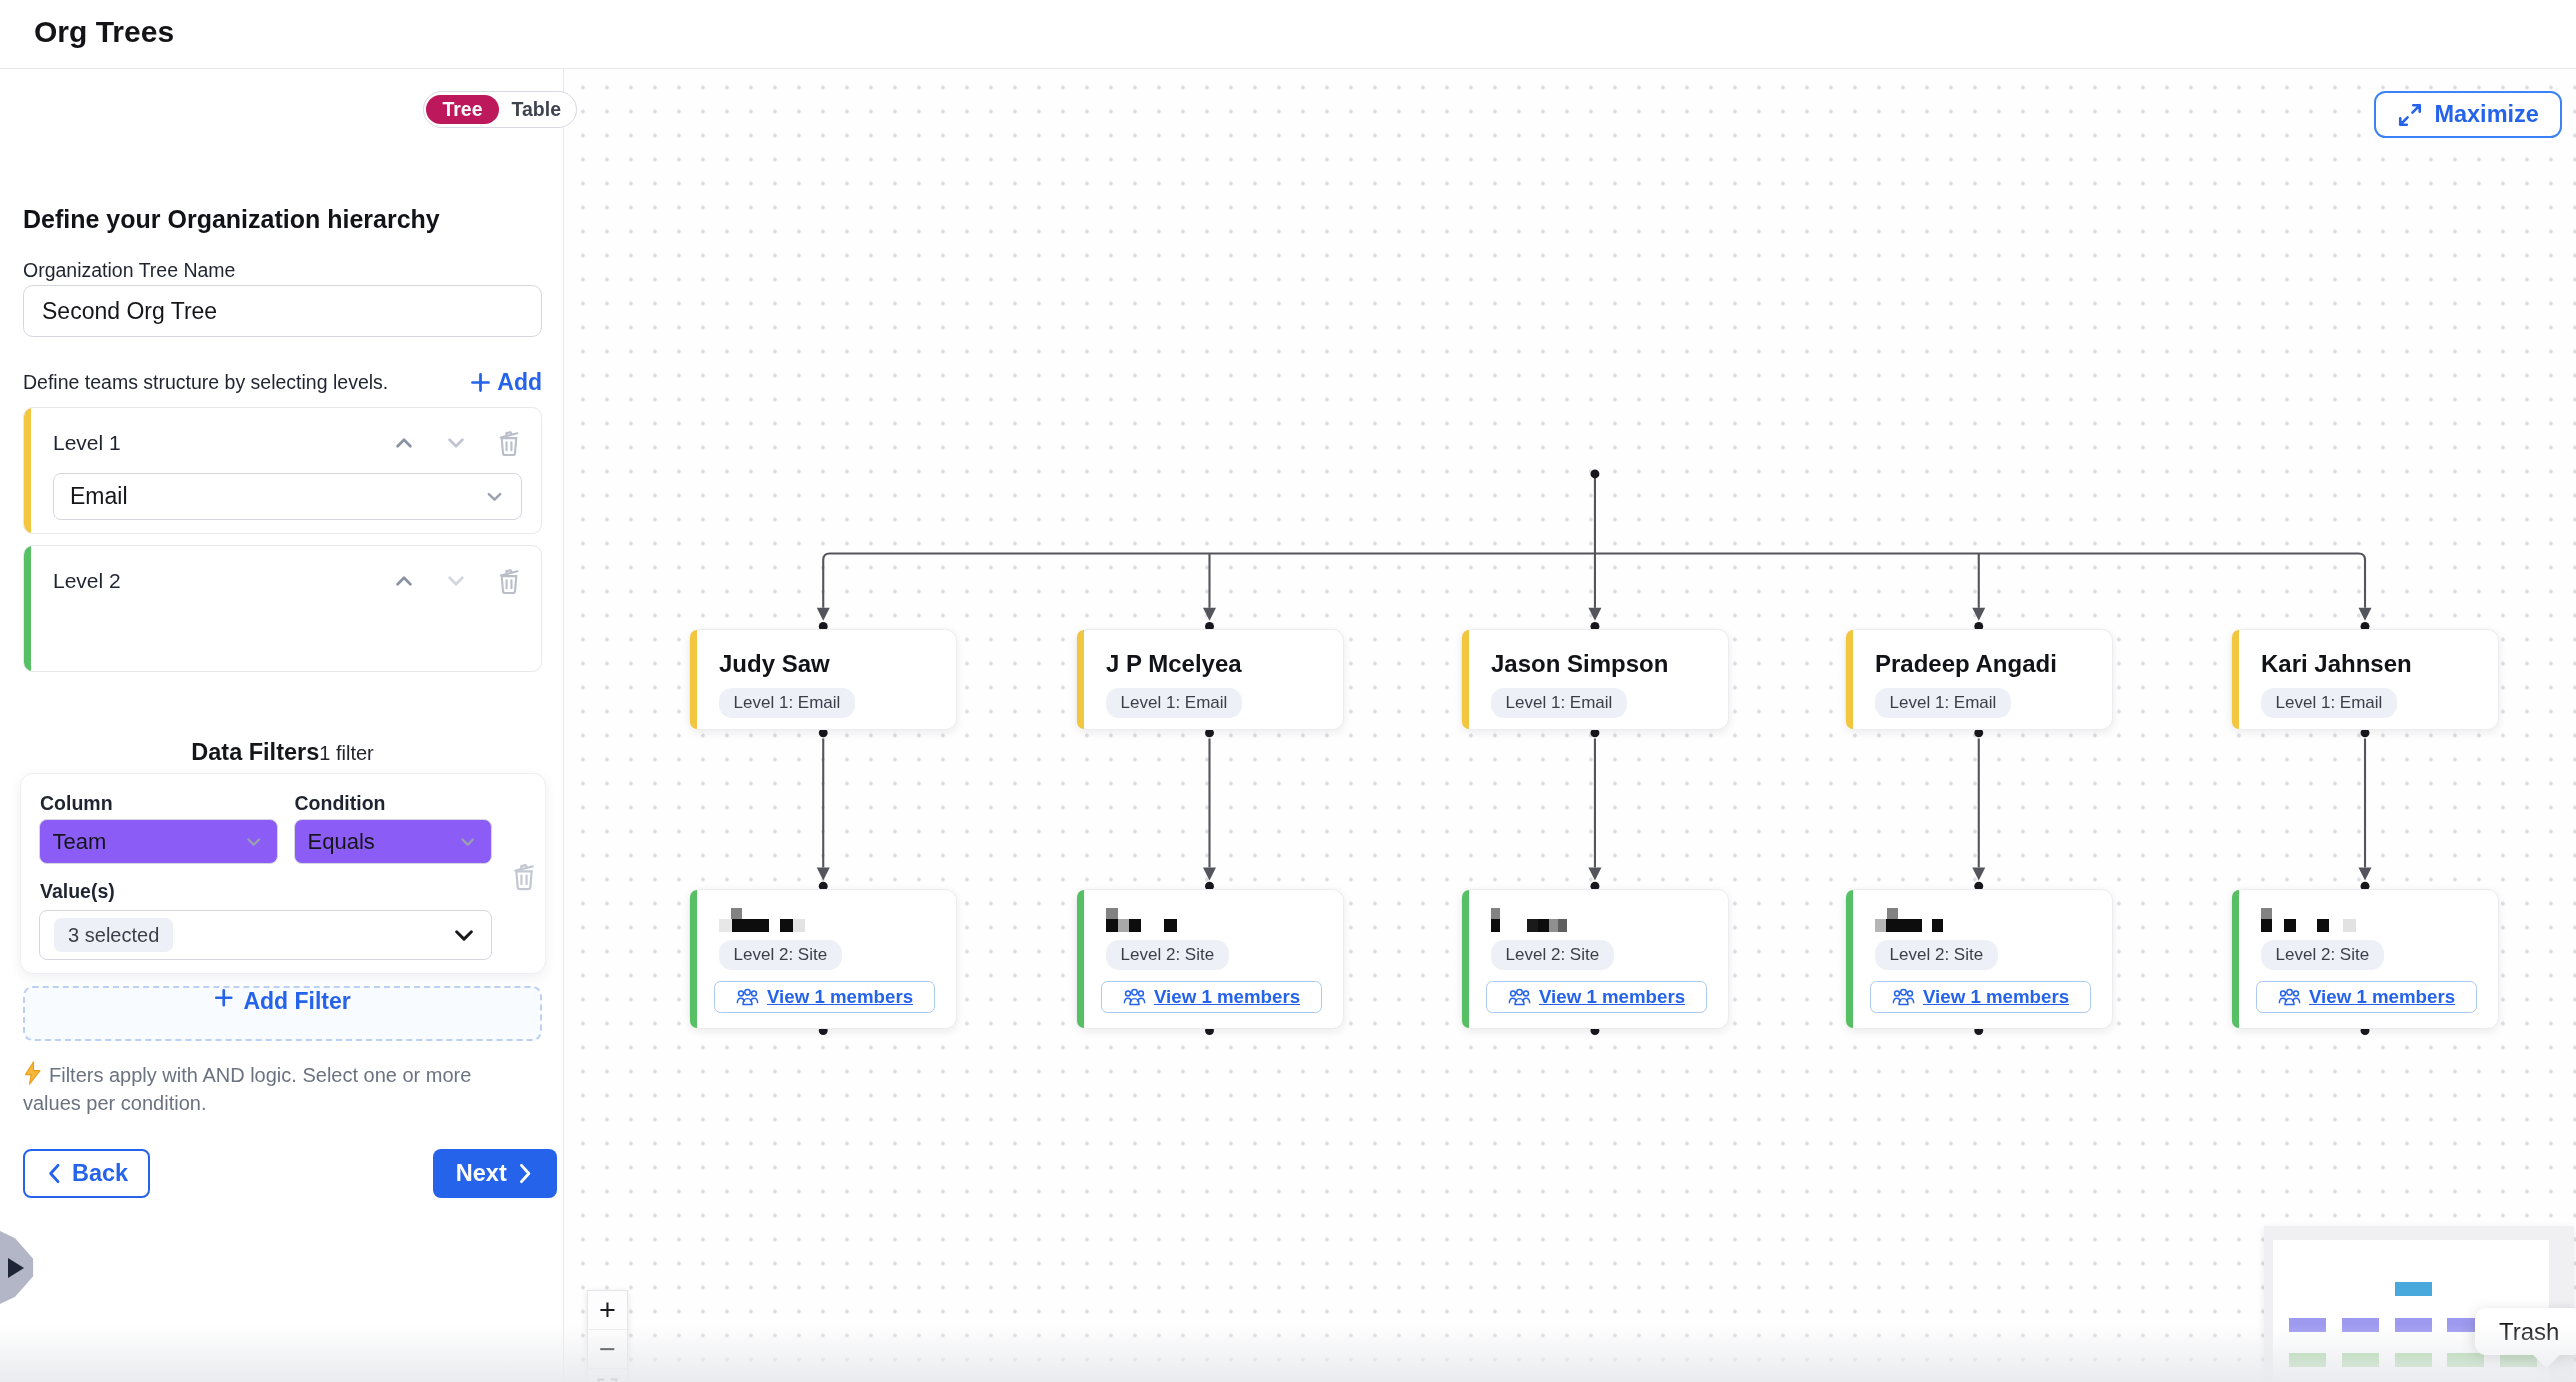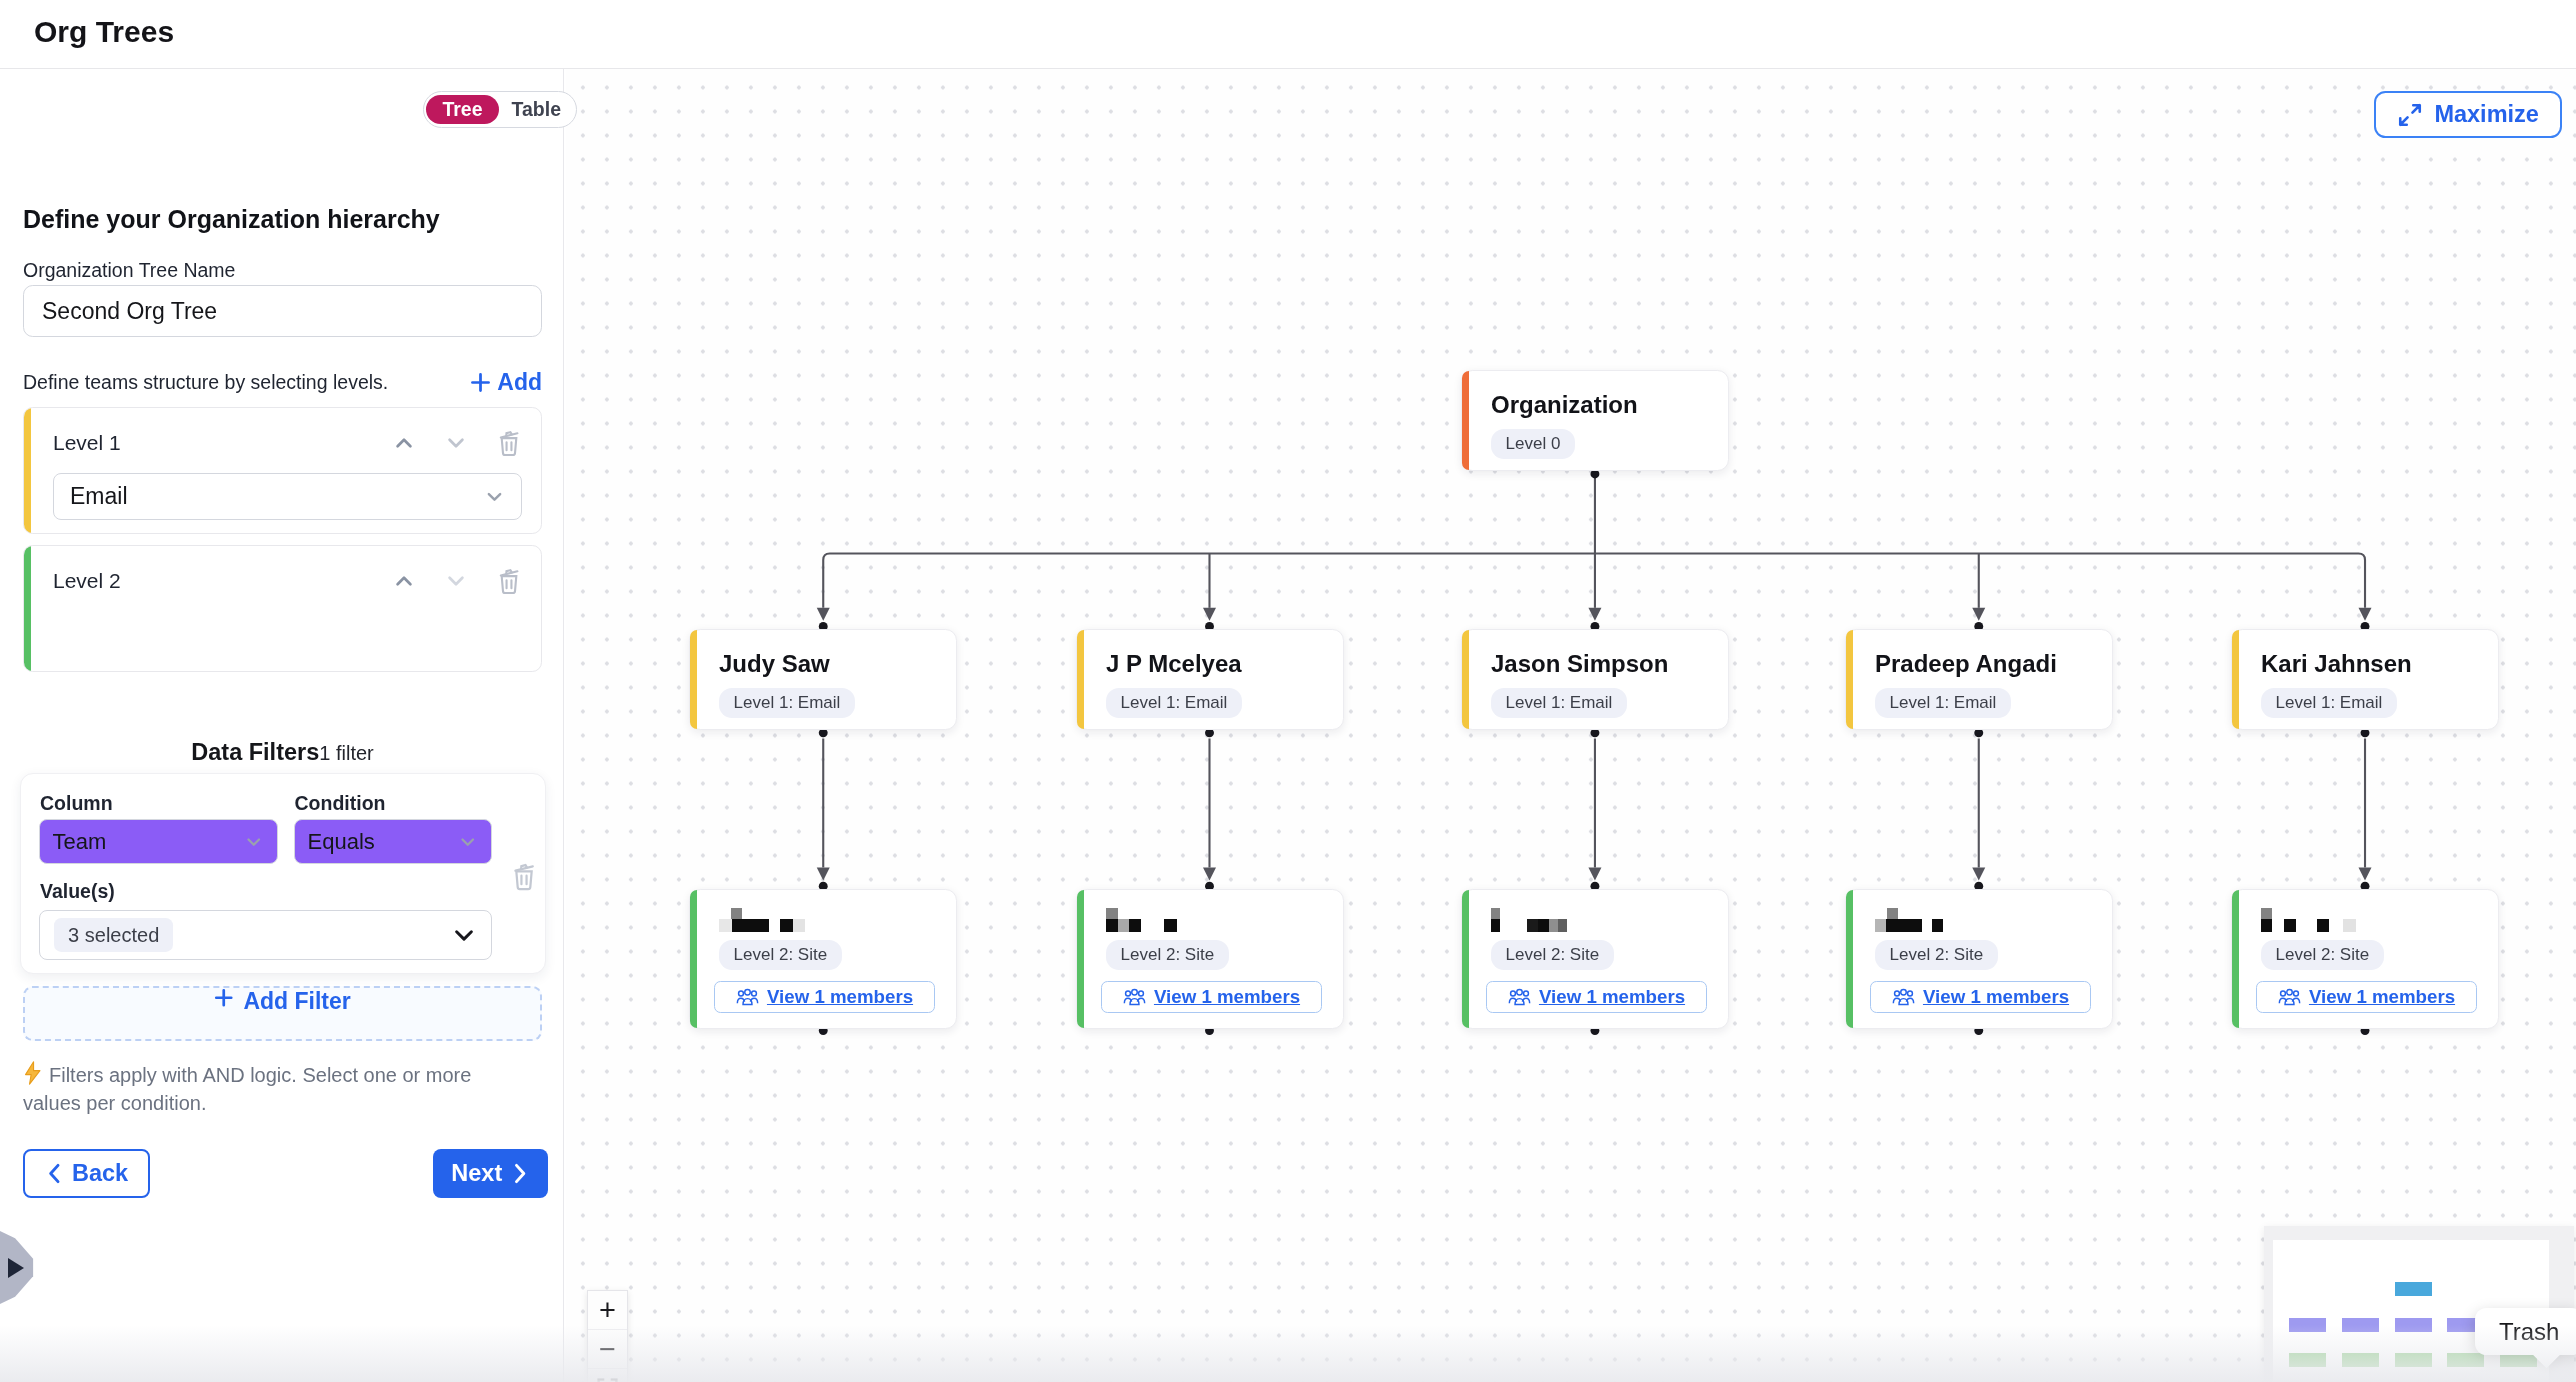--- a/index.html
+++ b/index.html
@@ -60,21 +60,21 @@
   .add-filter-btn { position:absolute; left:23px; top:917px; width:519px; height:55px;
     border:2.4px dashed #bcd0f4; border-radius:9.7px; background:#f8fbff; display:flex; align-items:flex-start;
     justify-content:center; gap:9.7px; color:#2563eb; font-size:23px; font-weight:bold; cursor:pointer; }
 
   .filters-note { position:absolute; left:23px; top:992px; width:487px; font-size:20px; line-height:28px; color:#6b7280; }
   .filters-note svg { vertical-align:-3.2px; margin-right:6.5px; }
 
   .back-btn { position:absolute; left:23px; top:1080px; height:49px; padding:0 19.5px; border:2.4px solid #2563eb;
     border-radius:8px; background:#fff; color:#2563eb; font-size:23.5px; font-weight:bold;
     display:flex; align-items:center; gap:8px; cursor:pointer; }
-  .next-btn { position:absolute; left:433px; top:1080px; width:115px; height:49px; border:none; border-radius:8px;
+  .next-btn { position:absolute; left:433px; top:1080px; width:124px; height:49px; border:none; border-radius:8px;
     background:#2563eb; color:#fff; font-size:23.5px; font-weight:bold; display:flex; align-items:center;
     justify-content:center; gap:8px; cursor:pointer; }
 
   
   .canvas { position:absolute; left:566px; top:69px; width:2010px; height:1313px; overflow:hidden;
     background:#fefefe;
     background-image:radial-gradient(#dddee3 1.8px, transparent 1.9px);
     background-size:24px 24px; background-position:4.9px 6.5px; }
 
   .maximize-btn { position:absolute; left:1808px; top:22px; height:47px; padding:0 21px;
@@ -346,25 +346,20 @@
           <circle cx="1741" cy="1007" r="5.5"></circle>
           <circle cx="2217" cy="1007" r="5.5"></circle>
         <circle cx="317" cy="1185" r="5.5"></circle>
           <circle cx="793" cy="1185" r="5.5"></circle>
           <circle cx="1268" cy="1185" r="5.5"></circle>
           <circle cx="1741" cy="1185" r="5.5"></circle>
           <circle cx="2217" cy="1185" r="5.5"></circle>
       </g>
     </svg>
 
-    <div class="node l0">
-      <div class="node-accent acc-orange"></div>
-      <div class="node-title">Organization</div>
-      <div class="node-badge">Level 0</div>
-    </div>
 
     <div class="node l1" style="left:123px;">
       <div class="node-accent acc-yellow"></div>
       <div class="node-title">Judy Saw</div>
       <div class="node-badge">Level 1: Email</div>
     </div>
     <div class="node l1" style="left:510px;">
       <div class="node-accent acc-yellow"></div>
       <div class="node-title">J P Mcelyea</div>
       <div class="node-badge">Level 1: Email</div>

